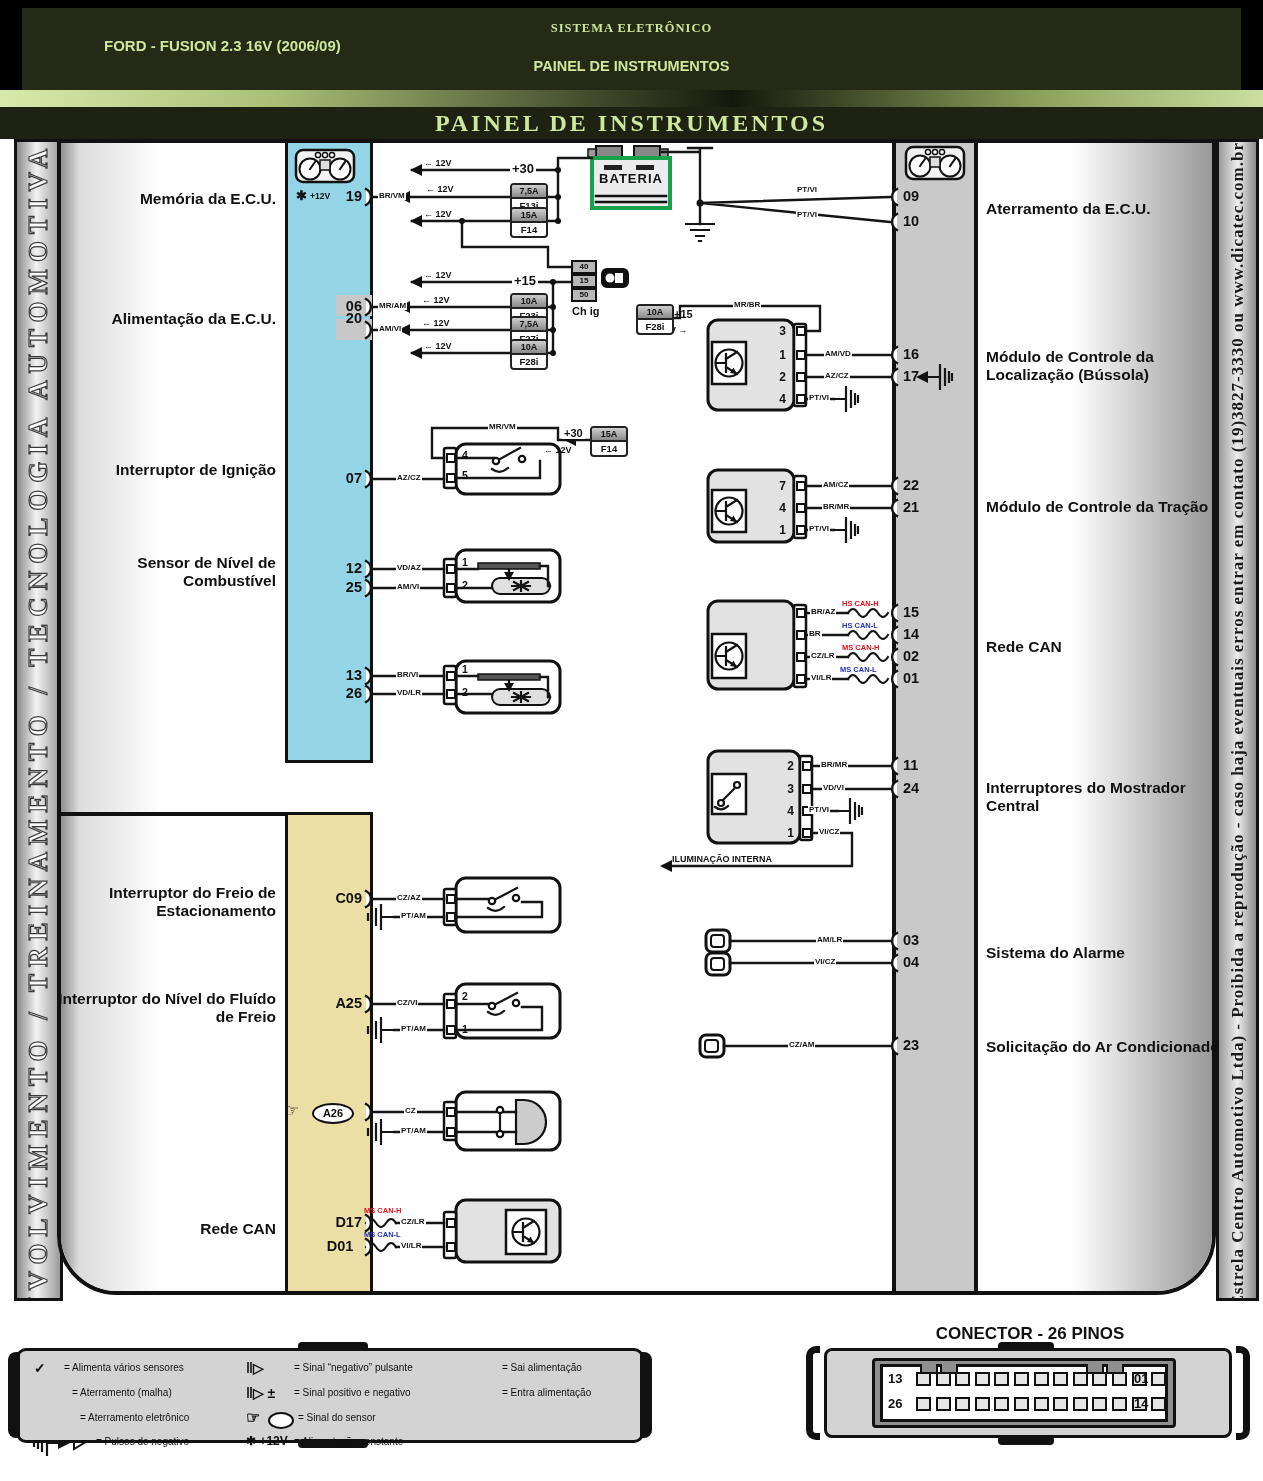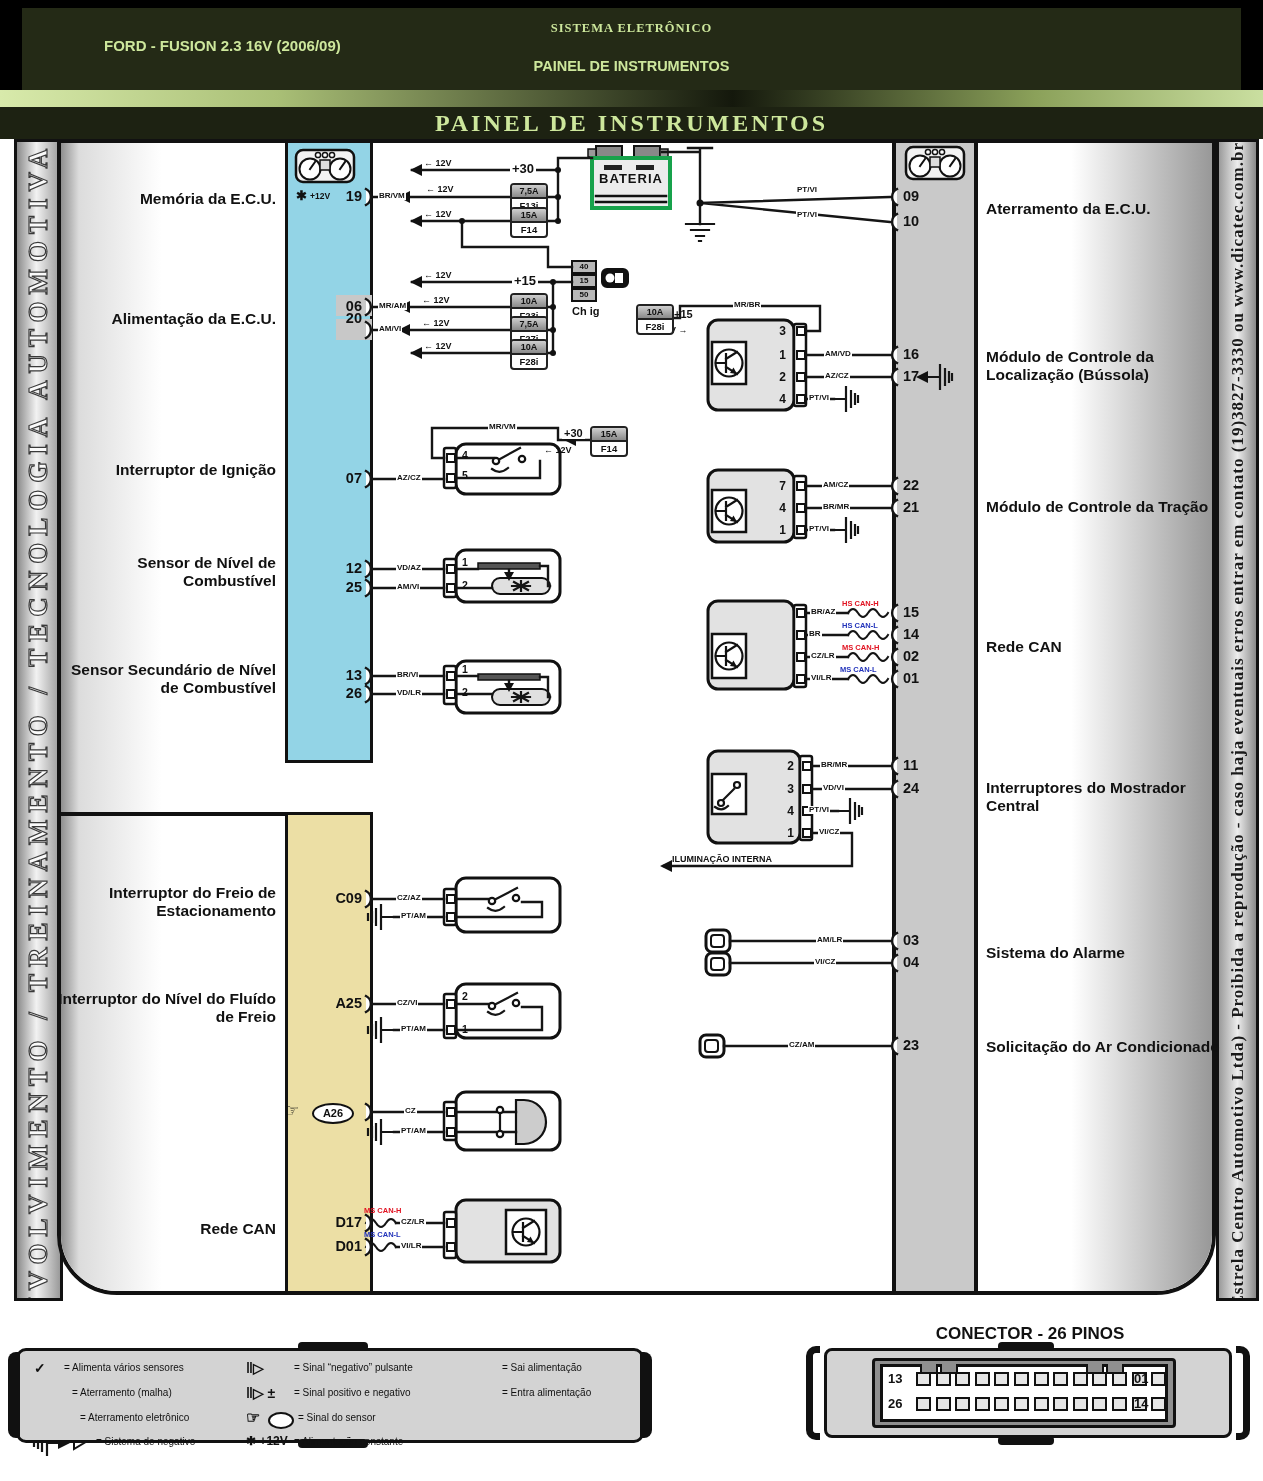--- a/index.html
+++ b/index.html
@@ -313,24 +313,20 @@
     <span>Sensor de Nível de</span><br>
     <span>Combustível</span>
   </div>
   <span class="pn pnr" style="left:332px;top:561px">12</span>
   <span class="wl" style="left:396px;top:564px">VD/AZ</span>
   <span class="pn pnr" style="left:332px;top:580px">25</span>
   <span class="wl" style="left:396px;top:583px">AM/VI</span>
   <span class="snum" style="left:462px;top:557px">1</span>
   <span class="snum" style="left:462px;top:580px">2</span>
 
-  <div class="lab" style="top:661px">
-    <span>Sensor Secundário de Nível</span><br>
-    <span>de Combustível</span>
-  </div>
   <span class="pn pnr" style="left:332px;top:668px">13</span>
   <span class="wl" style="left:396px;top:671px">BR/VI</span>
   <span class="pn pnr" style="left:332px;top:686px">26</span>
   <span class="wl" style="left:396px;top:689px">VD/LR</span>
   <span class="snum" style="left:462px;top:664px">1</span>
   <span class="snum" style="left:462px;top:687px">2</span>
 
 
   <div class="lab" style="top:884px">
     <span>Interruptor do Freio de</span><br>
@@ -354,21 +350,21 @@
   <div class="t" style="left:312px;top:1103px;width:38px;height:17px;border:2.5px solid #111;border-radius:50%;text-align:center;font-size:11px;font-weight:bold;line-height:17px;background:#fff">
     <span>A26</span>
   </div>
   <span class="wl" style="left:404px;top:1107px">CZ</span>
   <span class="wl" style="left:400px;top:1127px">PT/AM</span>
 
   <div class="lab" style="top:1220px">Rede CAN</div>
   <span class="pn" style="left:318px;top:1215px;width:44px;text-align:right">D17</span>
   <span class="tag red" style="left:364px;top:1207px">MS CAN-H</span>
   <span class="wl" style="left:400px;top:1218px">CZ/LR</span>
-  <span class="pn" style="left:318px;top:1239px;width:44px;text-align:right">D01</span>
+  <span class="pn" style="left:318px;top:1239px;width:44px;text-align:center">D01</span>
   <span class="tag blu" style="left:364px;top:1231px">MS CAN-L</span>
   <span class="wl" style="left:400px;top:1242px">VI/LR</span>
 
   <span class="v12" style="left:424px;top:159px">← 12V</span>
   <span class="v12" style="left:426px;top:185px">← 12V</span>
   <span class="v12" style="left:424px;top:210px">← 12V</span>
   <span class="v12" style="left:424px;top:271px">← 12V</span>
   <span class="v12" style="left:422px;top:296px">← 12V</span>
   <span class="v12" style="left:422px;top:319px">← 12V</span>
   <span class="v12" style="left:424px;top:342px">← 12V</span>
@@ -488,21 +484,21 @@
   <div class="col" style="left:16px;top:1348px;width:628px;height:95px;background:#d3d3d3;border:3.5px solid #111;border-radius:10px;box-sizing:border-box"></div>
   <div class="col" style="left:8px;top:1352px;width:12px;height:86px;background:#111;border-radius:8px 0 0 8px"></div>
   <div class="col" style="left:640px;top:1352px;width:12px;height:86px;background:#111;border-radius:0 8px 8px 0"></div>
   <div class="col" style="left:298px;top:1342px;width:70px;height:9px;background:#111;border-radius:4px"></div>
   <div class="col" style="left:298px;top:1439px;width:70px;height:9px;background:#111;border-radius:4px"></div>
 
   <span class="legsym" style="left:34px;top:1361px">✓</span>
   <span class="legtxt" style="left:64px;top:1363px">= Alimenta vários sensores</span>
   <span class="legtxt" style="left:72px;top:1388px">= Aterramento (malha)</span>
   <span class="legtxt" style="left:80px;top:1413px">= Aterramento eletrônico</span>
-  <span class="legtxt" style="left:96px;top:1437px">= Sistema de negativo</span>
+  <span class="legtxt" style="left:96px;top:1437px">= Pulsos de negativo</span>
   <span class="legsym" style="left:246px;top:1361px">‖▷</span>
   <span class="legtxt" style="left:294px;top:1363px">= Sinal “negativo” pulsante</span>
   <span class="legsym" style="left:246px;top:1386px">‖▷ ±</span>
   <span class="legtxt" style="left:294px;top:1388px">= Sinal positivo e negativo</span>
   <span class="legsym" style="left:246px;top:1410px;font-size:16px">☞</span>
   <span class="col" style="left:268px;top:1412px;width:22px;height:13px;border:2.5px solid #111;border-radius:50%;background:#fff"></span>
   <span class="legtxt" style="left:298px;top:1413px">= Sinal do sensor</span>
   <span class="legsym" style="left:246px;top:1435px;font-size:12px">✱ +12V</span>
   <span class="legtxt" style="left:294px;top:1437px">= Alimentação constante</span>
   <span class="legtxt" style="left:502px;top:1363px">= Sai alimentação</span>

